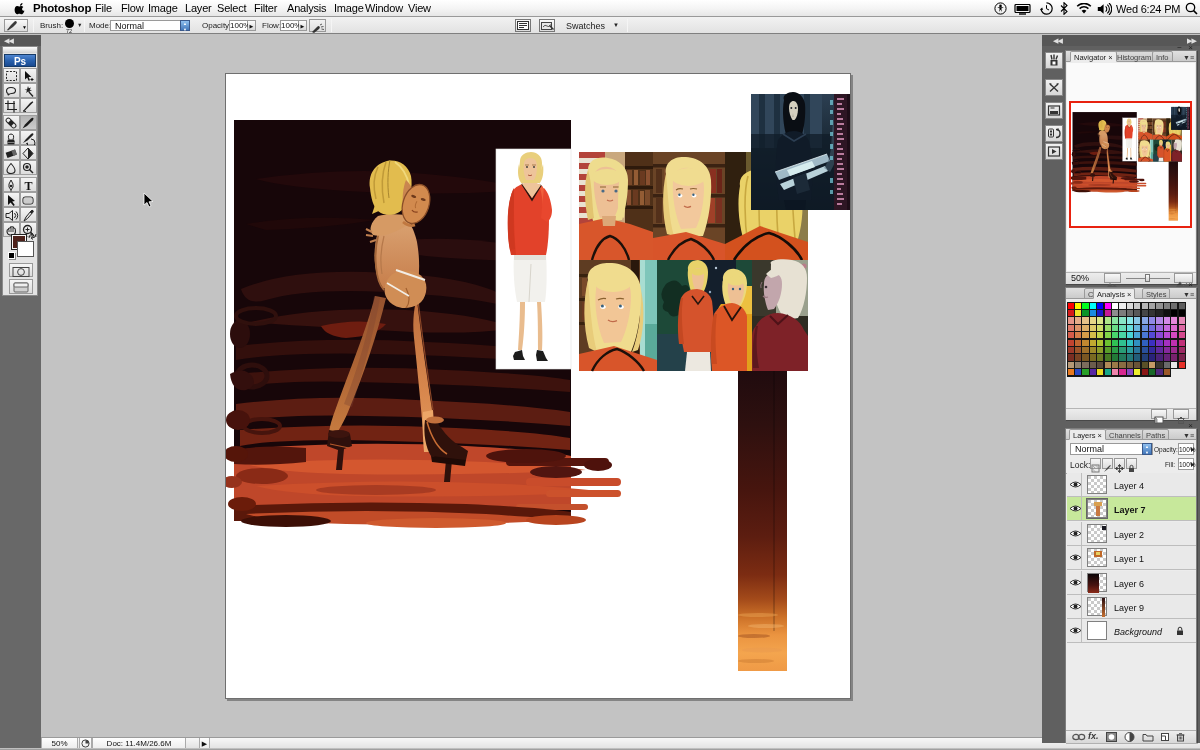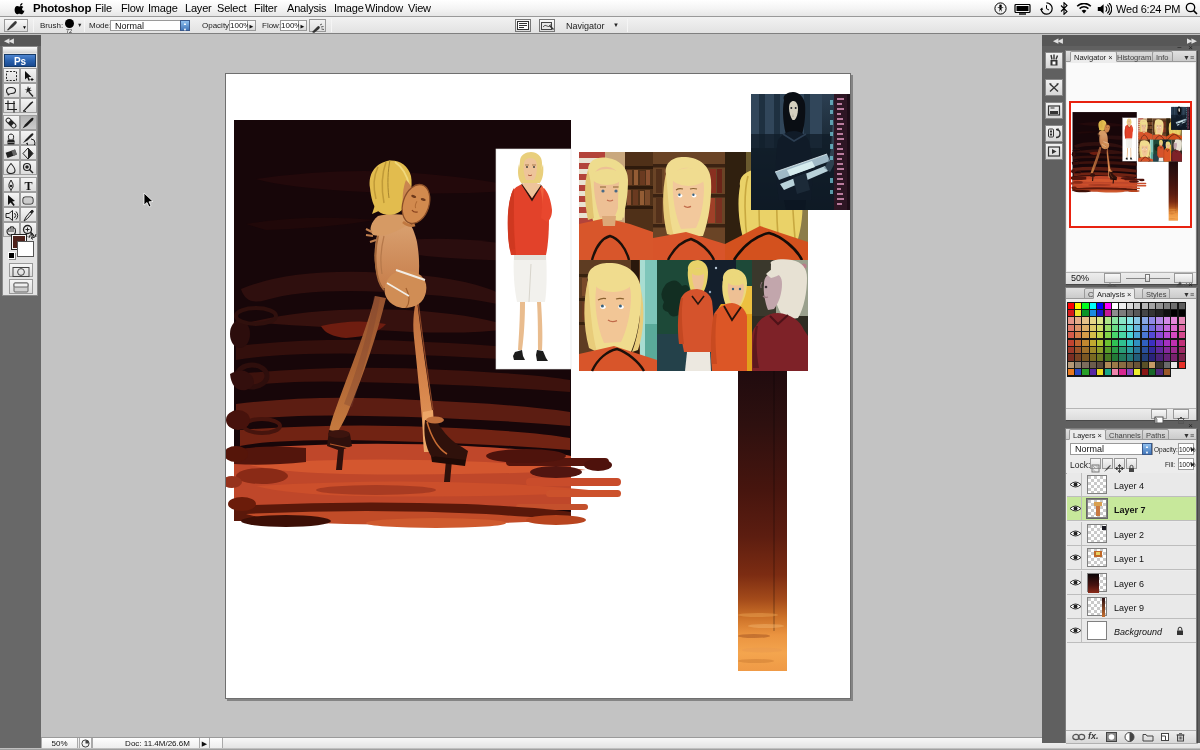--- a/index.html
+++ b/index.html
@@ -132,21 +132,21 @@
         <path d="M2,2.5 h8 M2,4.5 h8 M2,6.5 h5" stroke="#333" stroke-width="1"></path>
       </svg>
   </div>
   <div class="abs" style="left:539px;top:2px;width:16px;height:13px;border:1px solid #777;background:linear-gradient(#fafafa,#dcdcdc)">
     <svg width="13" height="10" viewBox="0 0 13 10" style="position:absolute;left:1px;top:1px">
         <rect x="0.5" y="1.5" width="10" height="7" fill="#e8e8e8" stroke="#444"></rect>
         <path d="M2,6 q2,-3 4,-1 q2,2 3.5,-1.5" stroke="#555" fill="none"></path>
         <path d="M8,5 l4,4 l1,-1 l-4,-4 z" fill="#333"></path>
       </svg>
   </div>
-  <span class="lbl" style="left:566px;font-size:9px">Navigator</span>
+  <span class="lbl" style="left:566px;font-size:9px">Swatches</span>
   <span class="lbl" style="left:613px;top:5px;font-size:6px">▼</span>
   <div class="vdiv" style="left:627px"></div>
 </div>
 
 <div id="leftcol"></div>
 <div id="rightcol"></div>
 <div id="lefthdr">
     <span class="dblarrow" style="left:4px">◀◀</span>
   </div>
 <div id="righthdr">
@@ -664,21 +664,21 @@
 <svg class="abs" style="left:143px;top:192px" width="12" height="16" viewBox="0 0 12 16">
   <path d="M1,1 L1,13 L4,10.5 L6,15 L8,14 L6,9.8 L10,9.5 Z" fill="#000" stroke="#fff" stroke-width="0.8"></path>
 </svg>
 
 <div id="statusbar">
   <div class="box" style="left:0px;width:37px">50%</div>
   <div class="box" style="left:38px;width:13px"><svg width="9" height="9" viewBox="0 0 9 9" style="margin-top:1px">
         <circle cx="4.5" cy="4.5" r="3.6" fill="none" stroke="#444" stroke-width="1"></circle>
         <path d="M4.5,4.5 L4.5,1 A3.5,3.5 0 0 1 8,4.5 Z" fill="#444"></path>
       </svg></div>
-  <div class="box" style="left:51px;width:131px">Doc: 11.4M/26.6M</div>
+  <div class="box" style="left:51px;width:94px">Doc: 11.4M/26.6M</div>
   <div class="box" style="left:158px;width:11px;font-size:7px">▶</div>
 </div>
 <div id="botedge"></div>
 
 <div class="dockbtn" style="top:52px"><svg width="16" height="15" viewBox="0 0 16 15">
       <rect x="4.5" y="7" width="7" height="5.5" fill="#333"></rect>
       <path d="M6,6.5 L5,2 M8,6.5 L8,1.5 M10,6.5 L11.5,2.5" stroke="#333" stroke-width="1.4"></path>
       <rect x="6.5" y="8.5" width="3" height="3" fill="#fff"></rect>
     </svg></div>
 <div class="dockbtn" style="top:79px"><svg width="16" height="15" viewBox="0 0 16 15">

